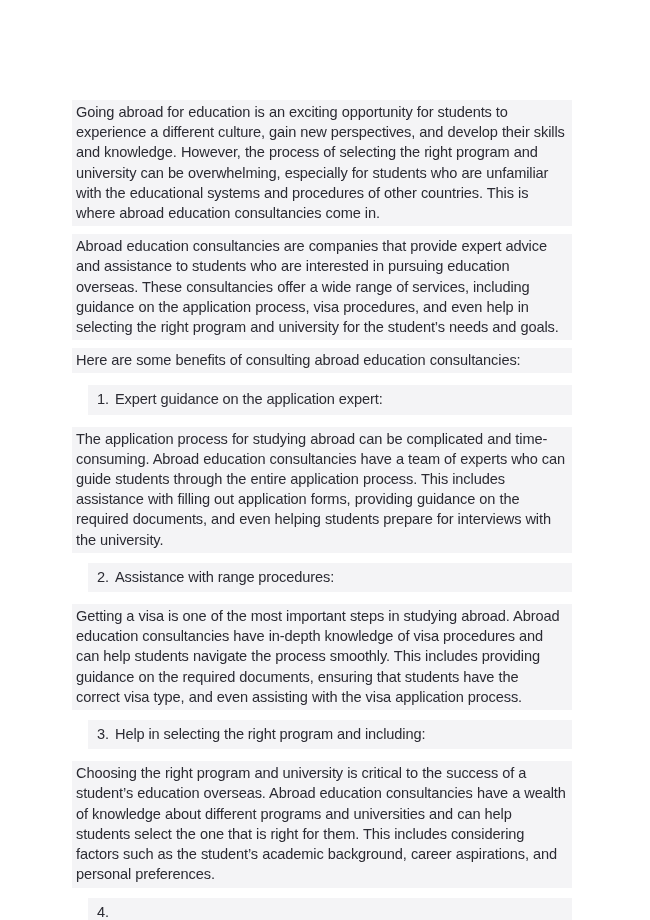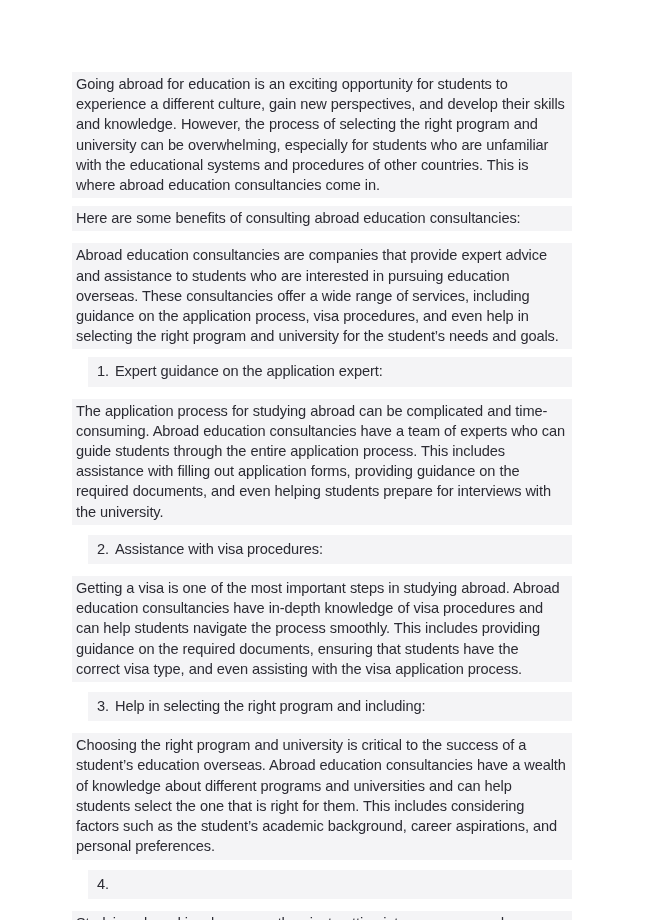--- a/index.html
+++ b/index.html
@@ -14,21 +14,21 @@
     font-family: "Liberation Sans", "DejaVu Sans", sans-serif;
     -webkit-font-smoothing: antialiased;
   }
 
   #page {
     position: relative;
     width: 650px;
     height: 920px;
     background: #ffffff;
     box-sizing: border-box;
-    padding: 72px 78px 0 72px;
+    padding: 100px 78px 0 72px;
     overflow: hidden;
   }
 
   .doc-body {
     width: 500px;
   }
 
   
   .para {
     background: #f4f4f6;
@@ -78,36 +78,36 @@
   .spacer-sm { height: 2px; }
 </style>
 </head>
 <body>
 
 <div id="page">
   <div class="doc-body">
 
     <p class="para">Going abroad for education is an exciting opportunity for students to experience a different culture, gain new perspectives, and develop their skills and knowledge. However, the process of selecting the right program and university can be overwhelming, especially for students who are unfamiliar with the educational systems and procedures of other countries. This is where abroad education consultancies come in.</p>
 
+    <p class="para">Abroad education consultancies are companies that provide expert advice and assistance to students who are interested in pursuing education overseas. These consultancies offer a wide range of services, including guidance on the application process, visa procedures, and even help in selecting the right program and university for the student’s needs and goals.</p>
+
     <p class="para lead-line">Here are some benefits of consulting abroad education consultancies:</p>
-
-    <p class="para">Abroad education consultancies are companies that provide expert advice and assistance to students who are interested in pursuing education overseas. These consultancies offer a wide range of services, including guidance on the application process, visa procedures, and even help in selecting the right program and university for the student’s needs and goals.</p>
 
     <div class="list-heading">
       <span class="num">1.</span>
       <span class="htext">Expert guidance on the application expert:</span>
     </div>
 
     <p class="para">The application process for studying abroad can be complicated and time-consuming. Abroad education consultancies have a team of experts who can guide students through the entire application process. This includes assistance with filling out application forms, providing guidance on the required documents, and even helping students prepare for interviews with the university.</p>
 
     <div class="spacer-sm"></div>
 
     <div class="list-heading">
       <span class="num">2.</span>
-      <span class="htext">Assistance with visa procedures:</span>
+      <span class="htext">Assistance with range procedures:</span>
     </div>
 
     <p class="para">Getting a visa is one of the most important steps in studying abroad. Abroad education consultancies have in-depth knowledge of visa procedures and can help students navigate the process smoothly. This includes providing guidance on the required documents, ensuring that students have the correct visa type, and even assisting with the visa application process.</p>
 
     <div class="spacer-sm"></div>
 
     <div class="list-heading">
       <span class="num">3.</span>
       <span class="htext">Help in selecting the right program and including:</span>
     </div>

